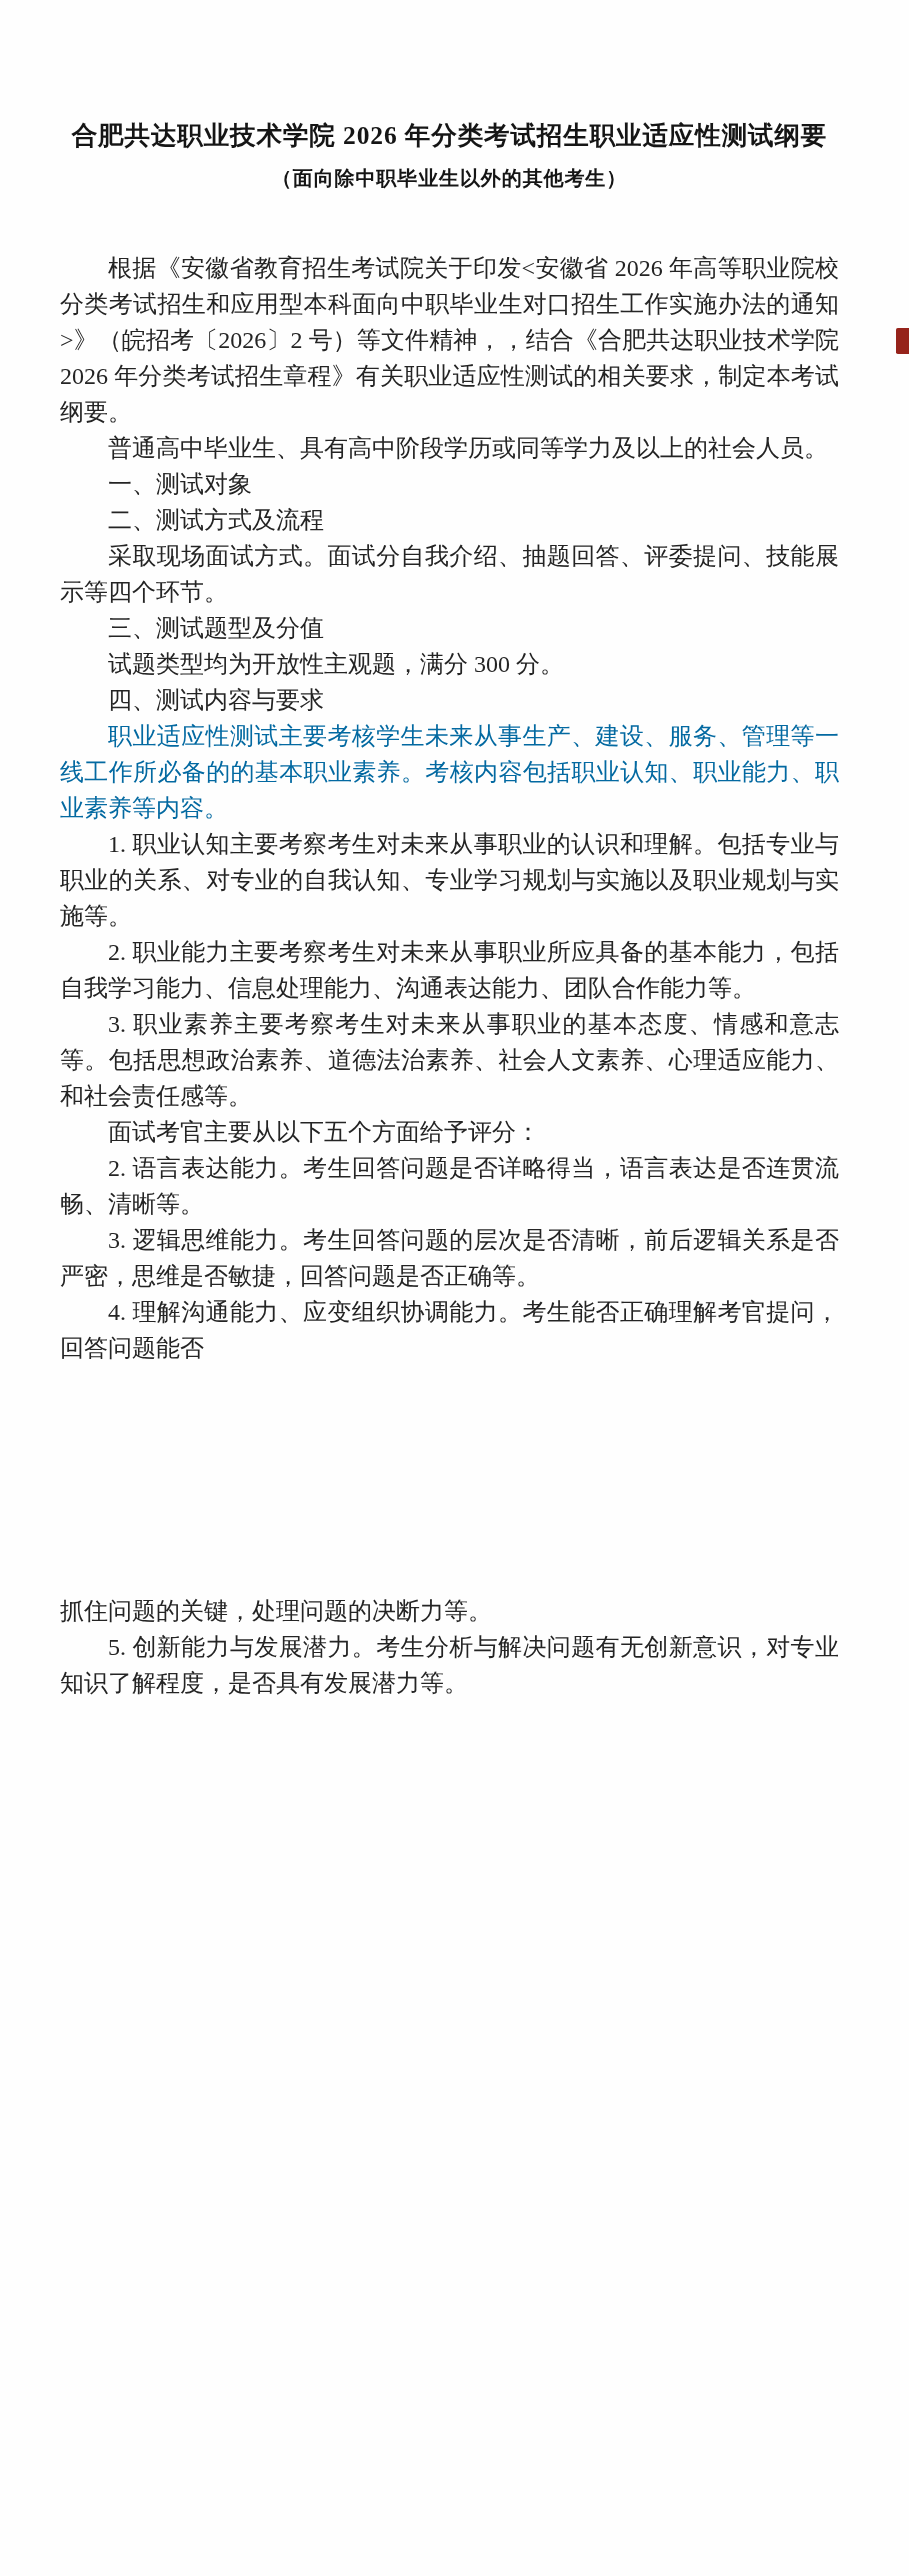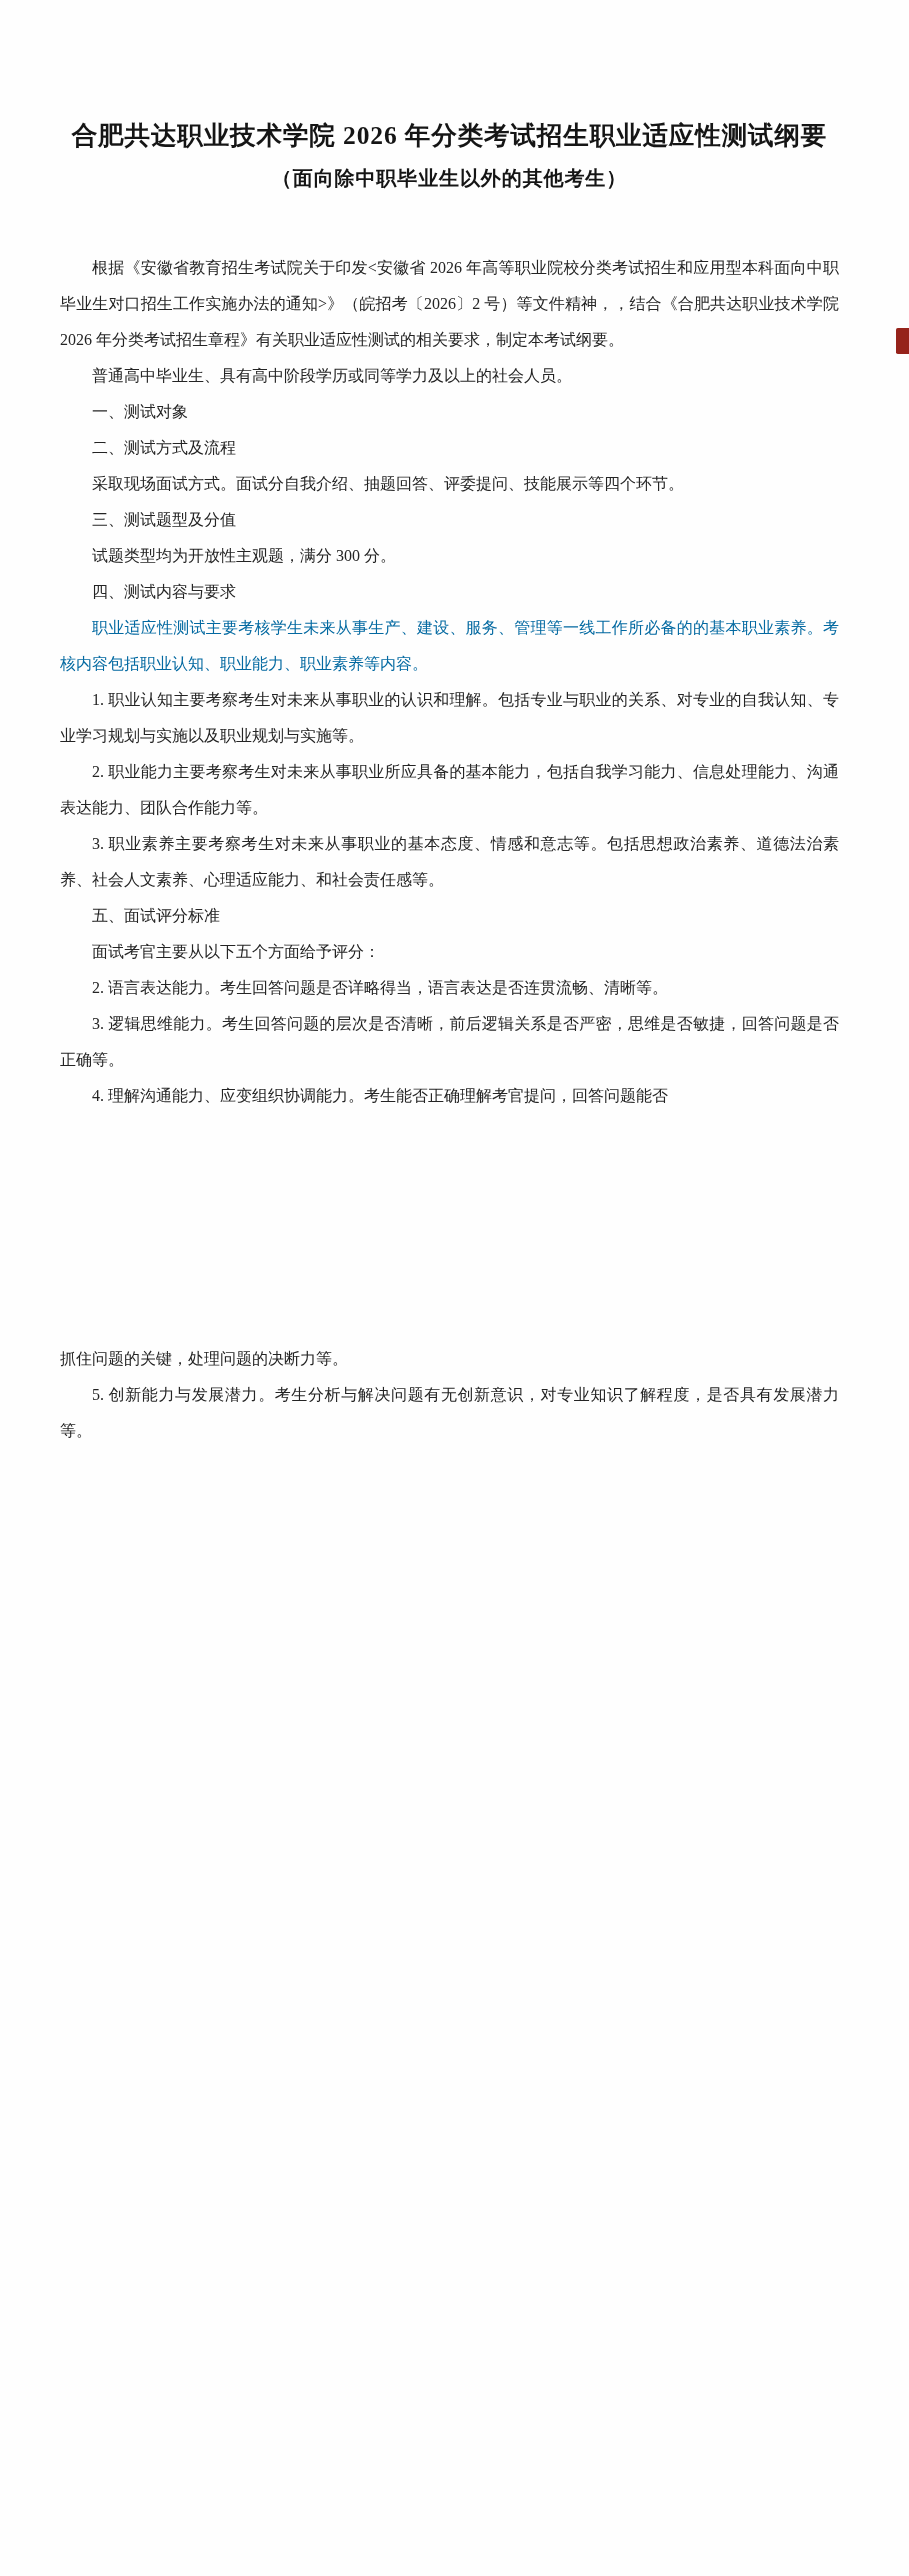--- a/index.html
+++ b/index.html
@@ -37,21 +37,21 @@
     letter-spacing:0.9px;
   }
   .title .t2{
     display:block;
     font-size:20px;
     line-height:40px;
     letter-spacing:0.9px;
   }
   .para{
     margin:0;
-    font-size:16px;
+    font-size:24px;
     line-height:36px;
     color:#242424;
     text-align:justify;
     text-justify:inter-ideograph;
     word-break:break-all;
   }
   .para.indent{ text-indent:2em; }
   .para.gap-before{ margin-top:227px; }
   .red-mark{
     position:absolute;
@@ -78,21 +78,20 @@
         <p class="para indent" style="color: rgb(36, 36, 36);">一、测试对象</p>
         <p class="para indent" style="color: rgb(36, 36, 36);">二、测试方式及流程</p>
         <p class="para indent" style="color: rgb(36, 36, 36);">采取现场面试方式。面试分自我介绍、抽题回答、评委提问、技能展示等四个环节。</p>
         <p class="para indent" style="color: rgb(36, 36, 36);">三、测试题型及分值</p>
         <p class="para indent" style="color: rgb(36, 36, 36);">试题类型均为开放性主观题，满分 300 分。</p>
         <p class="para indent" style="color: rgb(36, 36, 36);">四、测试内容与要求</p>
         <p class="para indent" style="color: #0369a1;">职业适应性测试主要考核学生未来从事生产、建设、服务、管理等一线工作所必备的的基本职业素养。考核内容包括职业认知、职业能力、职业素养等内容。</p>
         <p class="para indent" style="color: rgb(36, 36, 36);">1. 职业认知主要考察考生对未来从事职业的认识和理解。包括专业与职业的关系、对专业的自我认知、专业学习规划与实施以及职业规划与实施等。</p>
         <p class="para indent" style="color: rgb(36, 36, 36);">2. 职业能力主要考察考生对未来从事职业所应具备的基本能力，包括自我学习能力、信息处理能力、沟通表达能力、团队合作能力等。</p>
         <p class="para indent" style="color: rgb(36, 36, 36);">3. 职业素养主要考察考生对未来从事职业的基本态度、情感和意志等。包括思想政治素养、道德法治素养、社会人文素养、心理适应能力、和社会责任感等。</p>
-        <p class="para indent" style="color: rgb(36, 36, 36);">五、面试评分标准</p>
         <p class="para indent" style="color: rgb(36, 36, 36);">面试考官主要从以下五个方面给予评分：</p>
         <p class="para indent" style="color: rgb(36, 36, 36);">2. 语言表达能力。考生回答问题是否详略得当，语言表达是否连贯流畅、清晰等。</p>
         <p class="para indent" style="color: rgb(36, 36, 36);">3. 逻辑思维能力。考生回答问题的层次是否清晰，前后逻辑关系是否严密，思维是否敏捷，回答问题是否正确等。</p>
         <p class="para indent" style="color: rgb(36, 36, 36);">4. 理解沟通能力、应变组织协调能力。考生能否正确理解考官提问，回答问题能否</p>
         <p class="para gap-before" style="color: rgb(36, 36, 36);">抓住问题的关键，处理问题的决断力等。</p>
         <p class="para indent" style="color: rgb(36, 36, 36);">5. 创新能力与发展潜力。考生分析与解决问题有无创新意识，对专业知识了解程度，是否具有发展潜力等。</p>
       </div>
   </div>
 </div>
 

